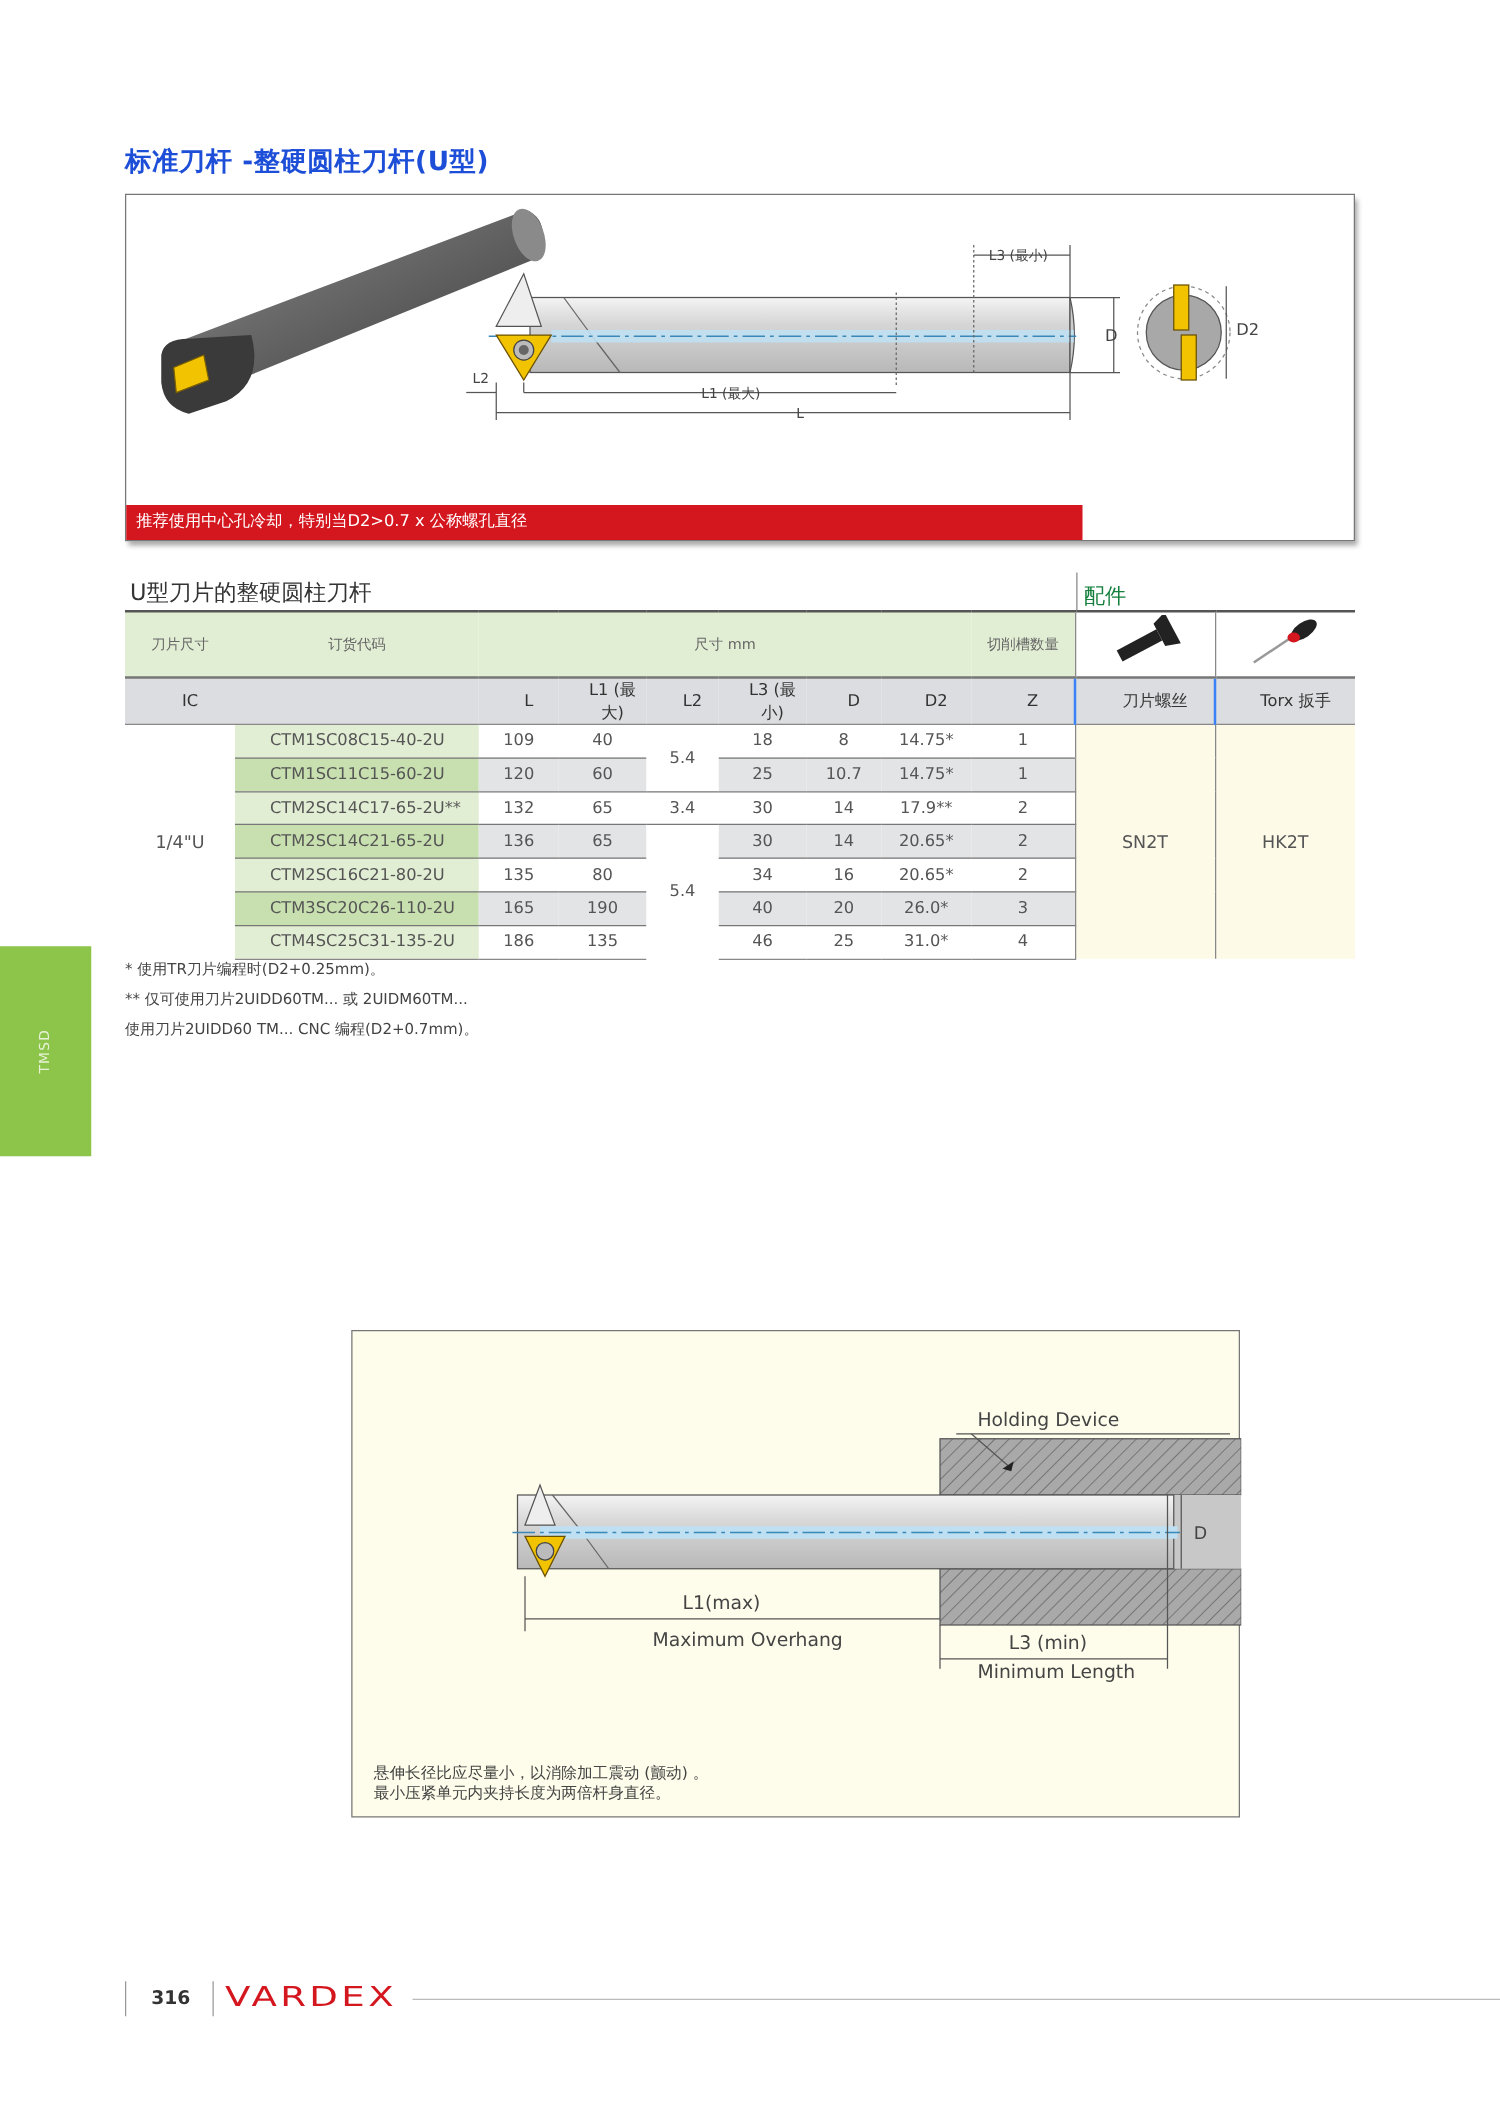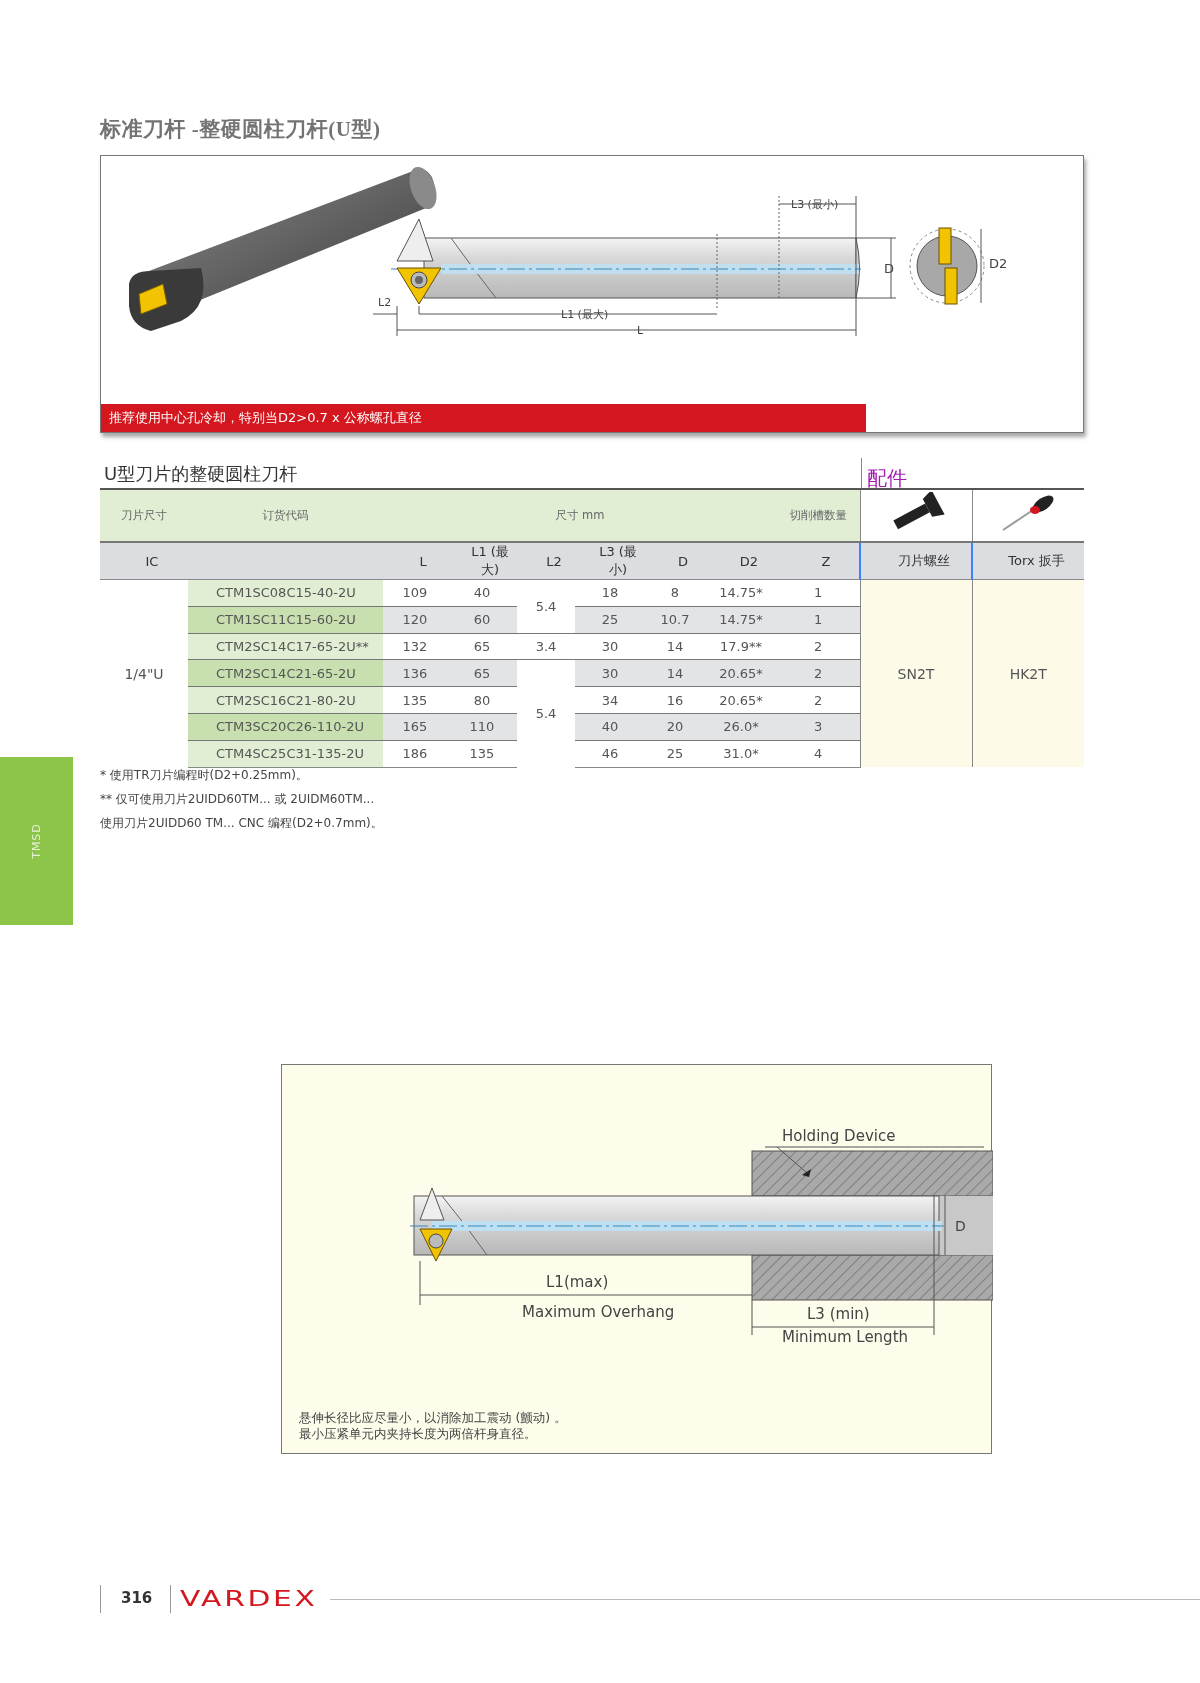--- a/index.html
+++ b/index.html
@@ -1,26 +1,26 @@
 <!DOCTYPE html>
 <html><head>
 <meta charset="utf-8">
 <style>
   * { box-sizing: border-box; margin: 0; padding: 0; }
   html, body { width: 1200px; height: 1683px; background: #ffffff; overflow: hidden; }
   body { position: relative; font-family: "DejaVu Sans", "Liberation Sans", sans-serif; color: #333; }
 
-  .page-title { position: absolute; left: 100px; top: 115px; font-size: 21px; font-weight: bold; color: #737373; letter-spacing: 0.5px; font-family: Liberation Serif, serif; }
+  .page-title { position: absolute; left: 100px; top: 115px; font-size: 21px; font-weight: bold; color: #1d4ed8; letter-spacing: 0.5px; }
 
   .hero { position: absolute; left: 100px; top: 155px; width: 984px; height: 278px; border: 1px solid #777; background: #fff; box-shadow: 2px 4px 4px rgba(0,0,0,0.35); }
   .hero svg { position: absolute; left: 0; top: 0; }
   .hero-banner { position: absolute; left: 0; bottom: 0; width: 765px; height: 28px; background: #d4161e; color: #fff; font-size: 13px; line-height: 28px; padding-left: 8px; }
 
   .section-title { position: absolute; left: 104px; top: 462px; font-size: 18px; color: #333; }
-  .acc-title { position: absolute; left: 867px; top: 465px; font-size: 20px; color: #a21caf; }
+  .acc-title { position: absolute; left: 867px; top: 465px; font-size: 17px; color: #15803d; }
   .acc-divider { position: absolute; left: 861px; top: 458px; width: 1px; height: 30px; background: #888; }
 
   table.spec { position: absolute; left: 100px; top: 488px; width: 984px; border-collapse: collapse; font-size: 13px; color: #555; }
   table.spec td, table.spec th { text-align: center; font-weight: normal; height: 26.8px; padding: 0; }
   tr.hdr1 td { background: #e2eed4; height: 53px; font-size: 11.5px; color: #666; border-top: 2px solid #555; }
   tr.hdr1 td.acc-img { background: #fff; border-left: 1px solid #888; }
   tr.hdr2 td { background: #dcdde0; font-size: 13px; color: #333; border-top: 2px solid #777; border-bottom: 1px solid #888; height: 27px; padding-left: 16px; }
   tr.hdr2 td.acc { border-left: 2px solid #3b82f6; }
   td.code { text-align: left !important; padding-left: 28px !important; }
   td.code-light { background: #e2eed4; }
@@ -218,21 +218,21 @@
     <td class="b">135</td>
     <td class="b">80</td>
     <td class="b">34</td>
     <td class="b">16</td>
     <td class="b">20.65*</td>
     <td class="b">2</td>
   </tr>
   <tr class="row">
     <td class="code code-dark b">CTM3SC20C26-110-2U</td>
     <td class="grey b">165</td>
-    <td class="grey b">110</td>
+    <td class="grey b">190</td>
     <td class="grey b">40</td>
     <td class="grey b">20</td>
     <td class="grey b">26.0*</td>
     <td class="grey b">3</td>
   </tr>
   <tr class="row last">
     <td class="code code-light">CTM4SC25C31-135-2U</td>
     <td>186</td>
     <td>135</td>
     <td>46</td>

